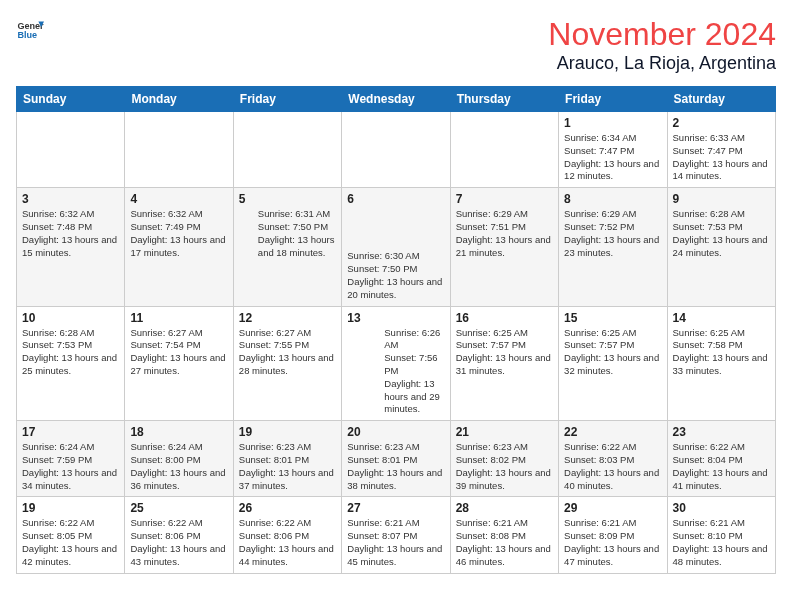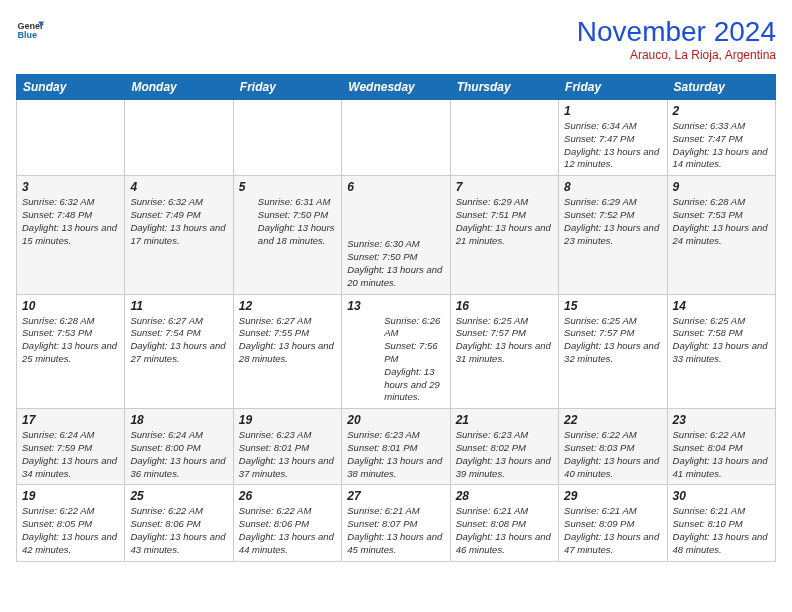--- a/index.html
+++ b/index.html
@@ -22,33 +22,32 @@
       gap: 4px;
     }
     .logo-icon {
       width: 28px;
       height: 28px;
     }
     .title-block {
       text-align: right;
     }
     .month-title {
-      font-size: 28px;
+      font-size: 32px;
       font-weight: normal;
-      color: #1d4ed8;
+      color: #ef4444;
     }
     .subtitle {
-      font-size: 12px;
-      color: #b91c1c;
+      font-size: 18px;
+      color: #0f172a;
     }
     .calendar {
       width: 100%;
       border-collapse: collapse;
       border: 1px solid #ccc;
-      font-style: italic;
     }
     .calendar th {
       background: #1a6eb5;
       color: #fff;
       font-size: 12px;
       font-weight: bold;
       padding: 5px 6px;
       border: 1px solid #1a6eb5;
       text-align: left;
     }

